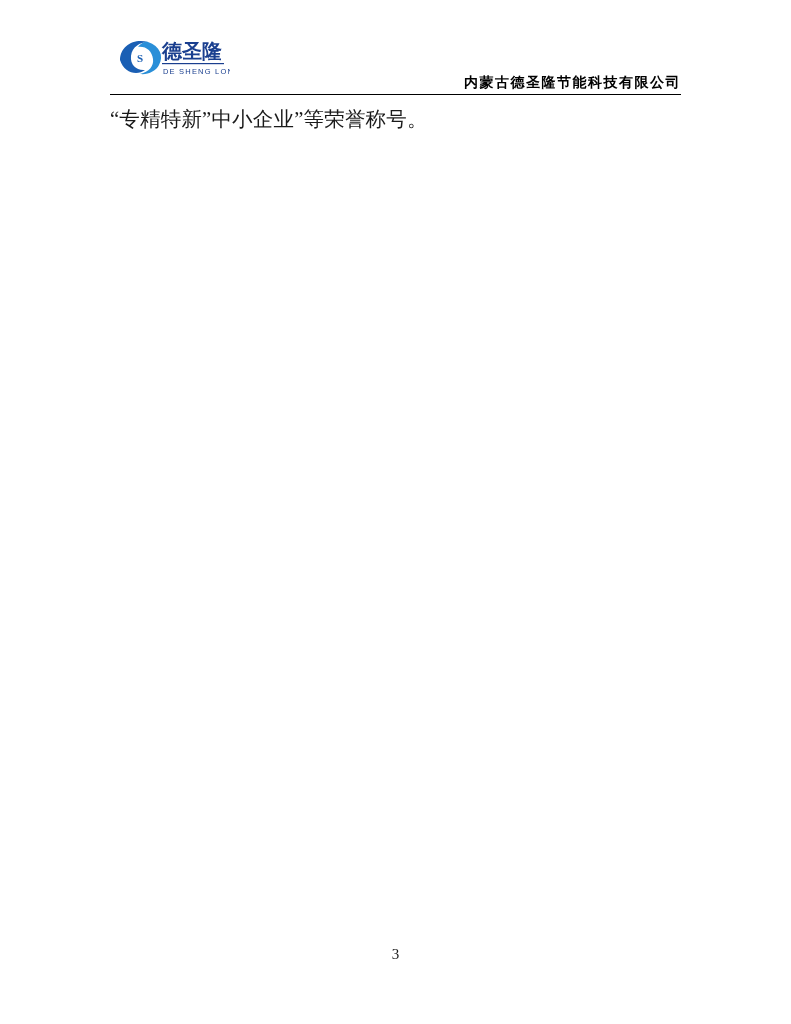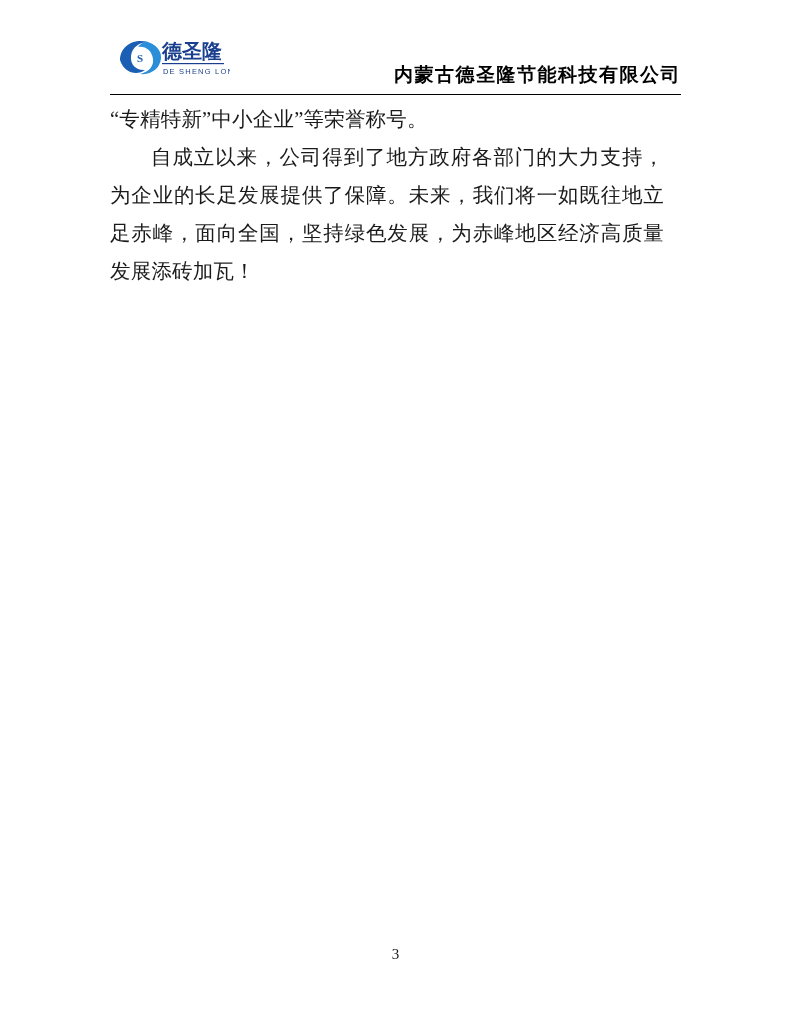--- a/index.html
+++ b/index.html
@@ -42,23 +42,23 @@
     height: 58px;
   }
 
   .logo-svg {
     display: block;
   }
 
   .company-name {
     position: absolute;
     right: 0;
-    top: 32px;
+    top: 44px;
     font-family: "Liberation Serif", serif;
-    font-size: 19px;
+    font-size: 14px;
     font-weight: bold;
     letter-spacing: 1.5px;
     color: #000000;
     white-space: nowrap;
   }
 
   .header-rule {
     position: absolute;
     left: 110px;
     top: 94px;
@@ -129,18 +129,17 @@
       </svg>
     </div>
 
     <div class="company-name">内蒙古德圣隆节能科技有限公司</div>
   </div>
 
   <div class="header-rule"></div>
 
   <div class="content">
     <p class="para">“专精特新”中小企业”等荣誉称号。</p>
-    <p class="para indent">自成立以来，公司得到了地方政府各部门的大力支持，为企业的长足发展提供了保障。未来，我们将一如既往地立足赤峰，面向全国，坚持绿色发展，为赤峰地区经济高质量发展添砖加瓦！</p>
   </div>
 
   <div class="page-number">3</div>
 
 </div>
 
 </body></html>

